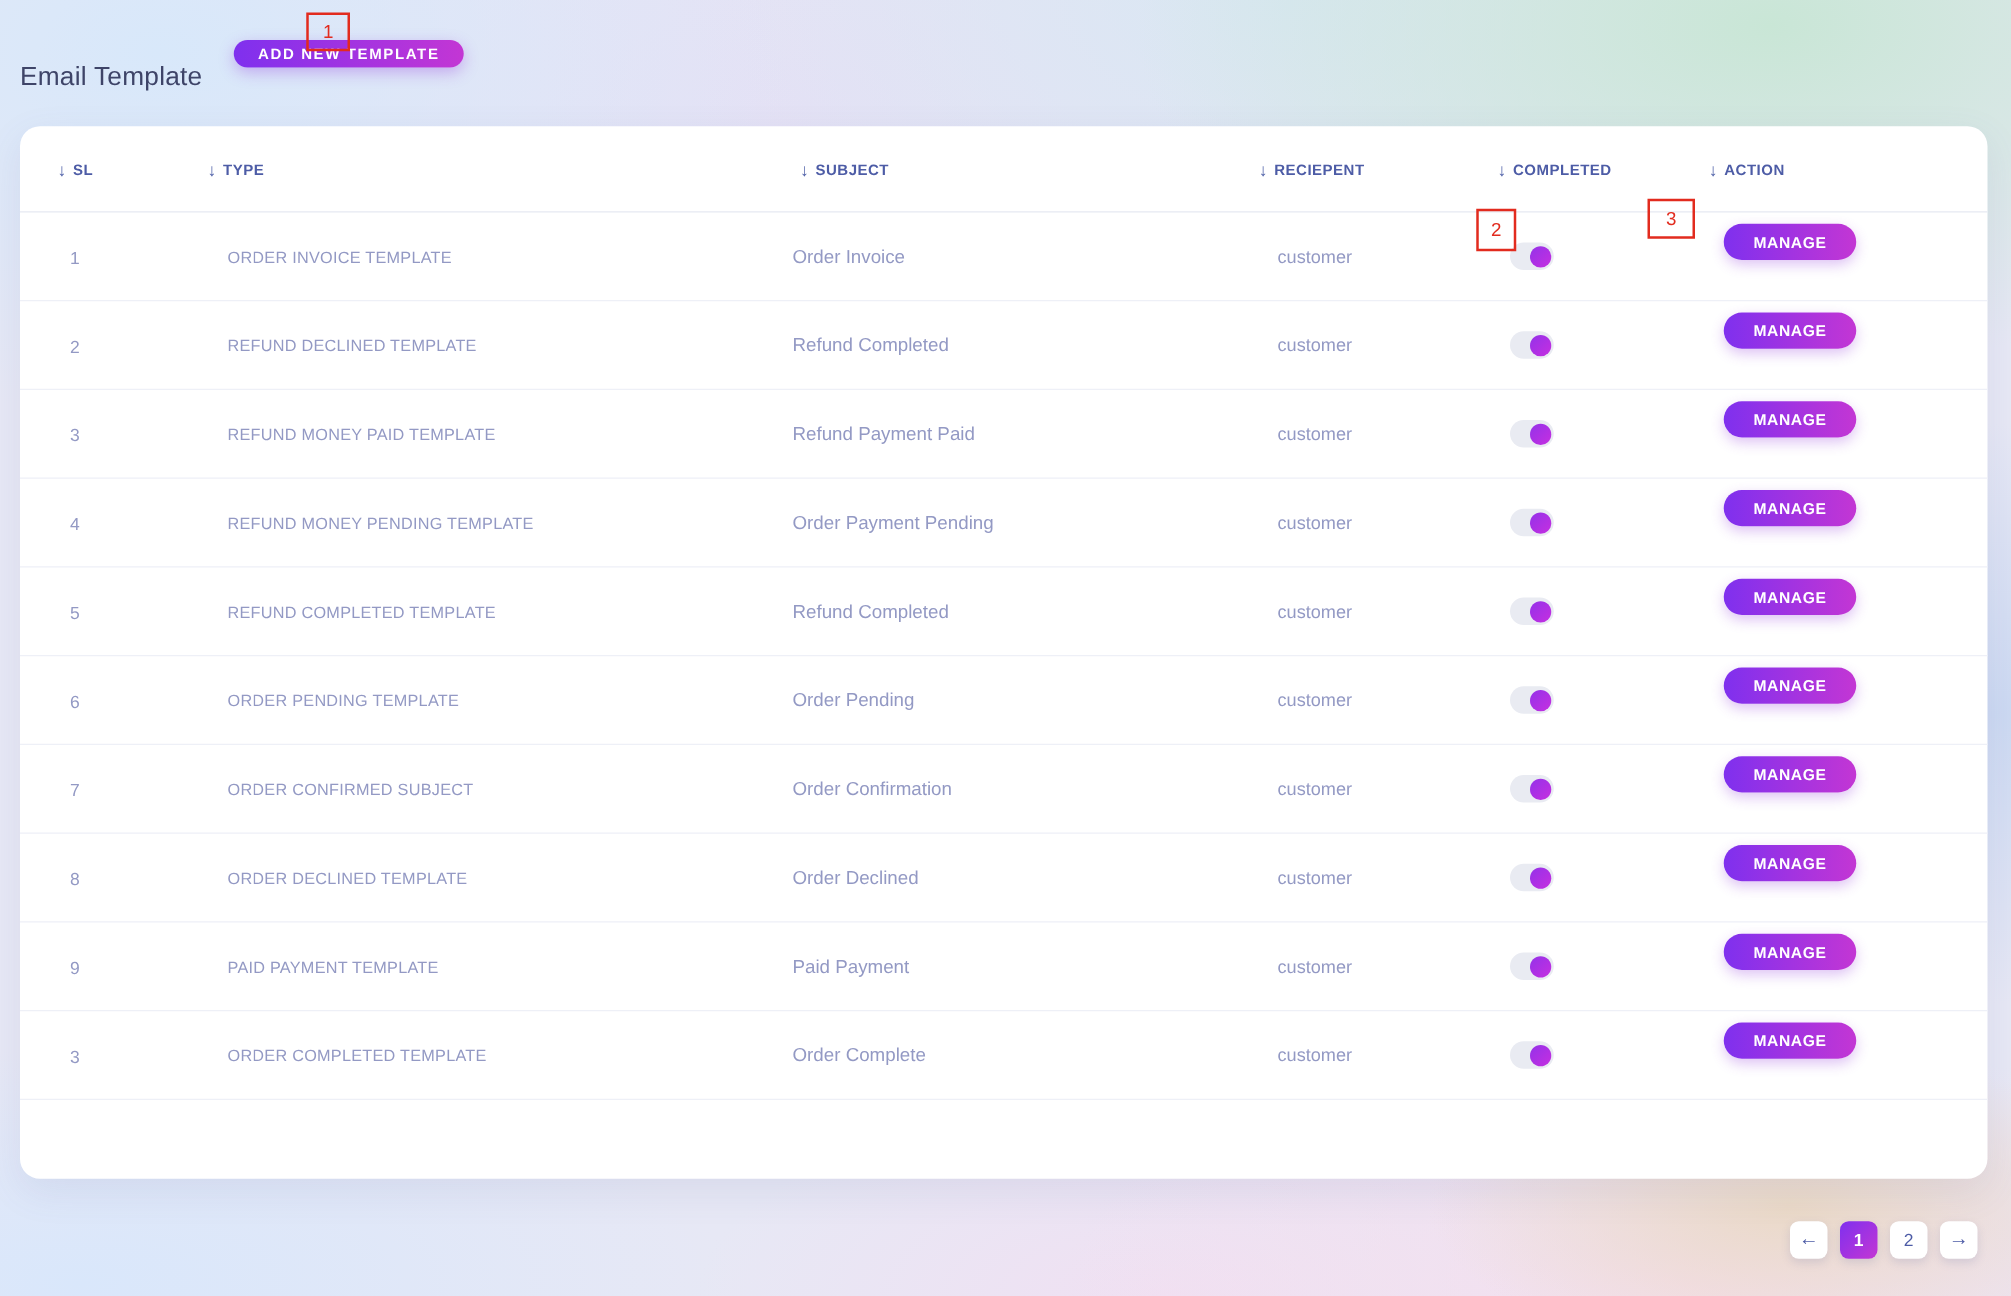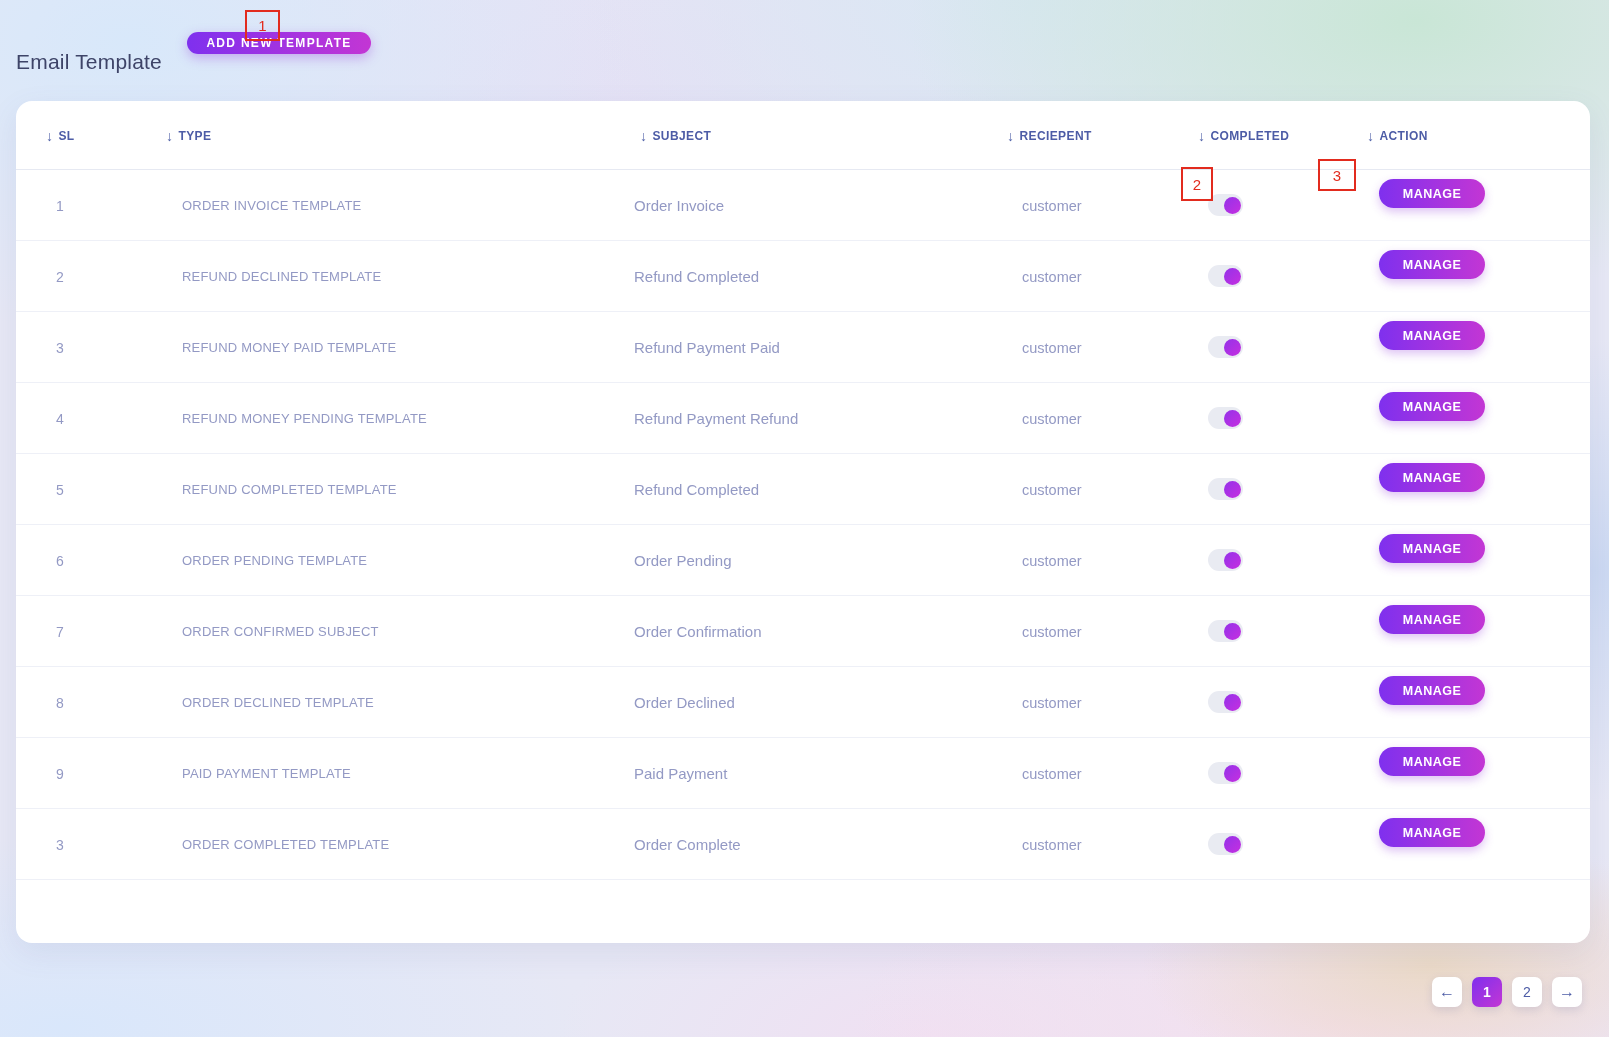--- a/index.html
+++ b/index.html
@@ -182,21 +182,21 @@
         <div class="cell recipient">customer</div>
         <div class="toggle on">
           <div class="knob"></div>
         </div>
         <button class="manage-btn">MANAGE</button>
       </div>
 
       <div class="row">
         <div class="cell sl">4</div>
         <div class="cell type">REFUND MONEY PENDING TEMPLATE</div>
-        <div class="cell subject">Refund Payment Refund</div>
+        <div class="cell subject">Order Payment Pending</div>
         <div class="cell recipient">customer</div>
         <div class="toggle on">
           <div class="knob"></div>
         </div>
         <button class="manage-btn">MANAGE</button>
       </div>
 
       <div class="row">
         <div class="cell sl">5</div>
         <div class="cell type">REFUND COMPLETED TEMPLATE</div>

